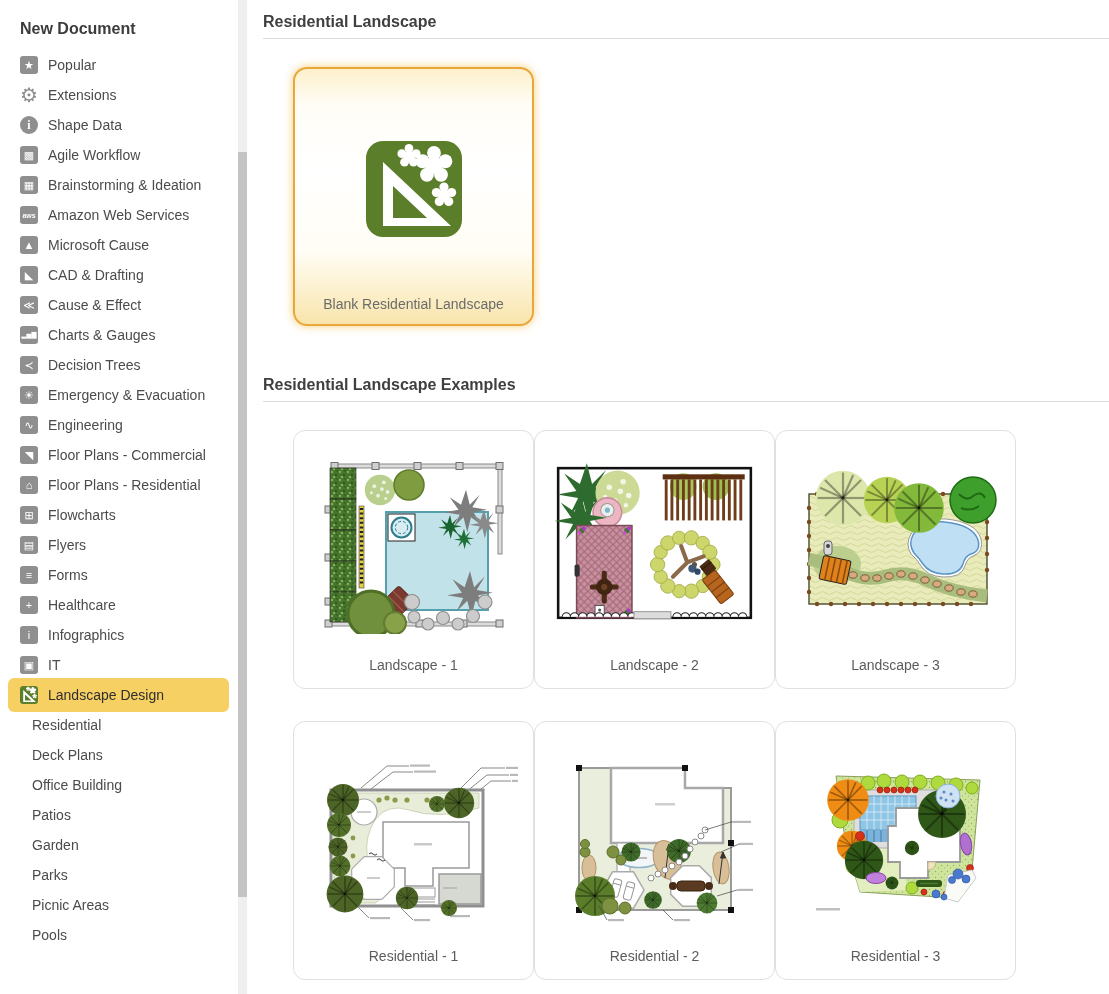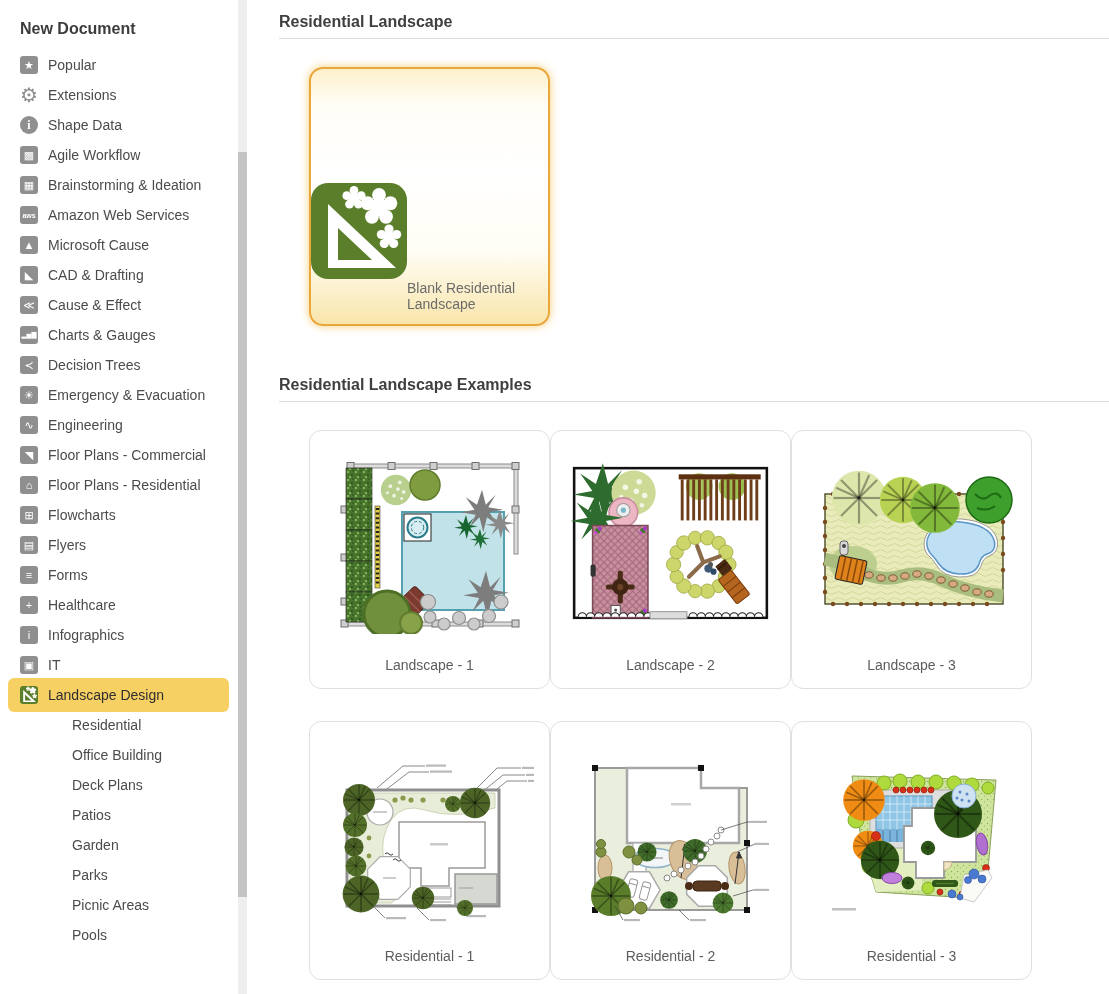--- a/index.html
+++ b/index.html
@@ -19,38 +19,38 @@
   }
   .nav-item .lbl { margin-left:10px; font-size:14px; color:#4b4b4b; white-space:nowrap; }
   .nav-item.active { background:#f7d064; height:34px; margin-top:-2px; margin-bottom:-2px; }
   .nav-item.active .lbl { color:#2f2f2f; }
   .ic.gear { background:transparent; color:#8f8f8f; font-size:20px; }
   .ic.round { border-radius:50%; font-weight:bold; font-size:12px; font-family:"Liberation Serif", serif; }
   .ic.aws-ic { font-size:7px; font-weight:bold; }
   .ic.bars { font-size:6.5px; letter-spacing:0px; }
   .ic.gantt-ic { font-size:7px; letter-spacing:-1px; }
   .ic.ld { background:transparent; border-radius:0; }
-  .sub-item { height:30px; display:flex; align-items:center; padding-left:72px; font-size:14px; color:#4b4b4b; cursor:pointer; }
+  .sub-item { height:30px; display:flex; align-items:center; padding-left:32px; font-size:14px; color:#4b4b4b; cursor:pointer; }
 
   
   .scrollbar { position:absolute; left:238px; top:0; width:9px; height:994px; background:#efefef; z-index:4; }
   .scroll-thumb { position:absolute; left:0; top:152px; width:9px; height:745px; background:#c4c4c4; }
 
   
-  .main { position:absolute; left:247px; top:0; right:0; bottom:0; padding:13px 0 0 32px; background:#fff; overflow:hidden; }
+  .main { position:absolute; left:247px; top:0; right:0; bottom:0; padding:13px 0 0 16px; background:#fff; overflow:hidden; }
   .section-title { font-size:16px; font-weight:bold; color:#3f3f3f; margin:0; }
   .rule { border:none; border-top:1px solid #dcdcdc; margin:7px 0 0 0; }
   .examples-head { margin-top:50px; }
 
   .blank-card {
     width:241px; height:259px; margin:28px 0 0 30px;
     border:2px solid #e9a63a; border-radius:14px;
     box-shadow:0 0 9px rgba(243,196,94,.85);
     background:linear-gradient(180deg,#fdf0cb 0%,#fffdf6 14%,#ffffff 40%,#fffdf4 72%,#f9e5ab 100%);
-    display:flex; flex-direction:row; align-items:center; cursor:pointer;
+    display:flex; flex-direction:column; align-items:center; cursor:pointer;
   }
   .blank-card .icon-wrap { margin-top:72px; }
   .card-label { font-size:14px; color:#5c5c5c; }
   .blank-card .card-label { margin-top:auto; margin-bottom:12px; color:#6b6b6b; }
 
   .cards-grid { display:flex; margin:28px 0 0 30px; }
   .cards-grid.row2 { margin-top:32px;align-items:center; }
   .ex-card {
     width:241px; height:259px; border:1px solid #e0e0e0; border-radius:12px; background:#fff;
     display:flex; flex-direction:column; align-items:center; cursor:pointer;
@@ -220,22 +220,22 @@
   <div class="nav-item active">
     <span class="ic ld">
       <svg viewBox="0 0 96 96" width="18" height="18">
           <use href="#ld-icon"></use>
         </svg>
     </span>
     <span class="lbl">Landscape Design</span>
   </div>
 
   <div class="sub-item">Residential</div>
+  <div class="sub-item">Deck Plans</div>
   <div class="sub-item">Office Building</div>
-  <div class="sub-item">Deck Plans</div>
   <div class="sub-item">Patios</div>
   <div class="sub-item">Garden</div>
   <div class="sub-item">Parks</div>
   <div class="sub-item">Picnic Areas</div>
   <div class="sub-item">Pools</div>
 </div>
 
 <div class="scrollbar">
   <div class="scroll-thumb"></div>
 </div>

